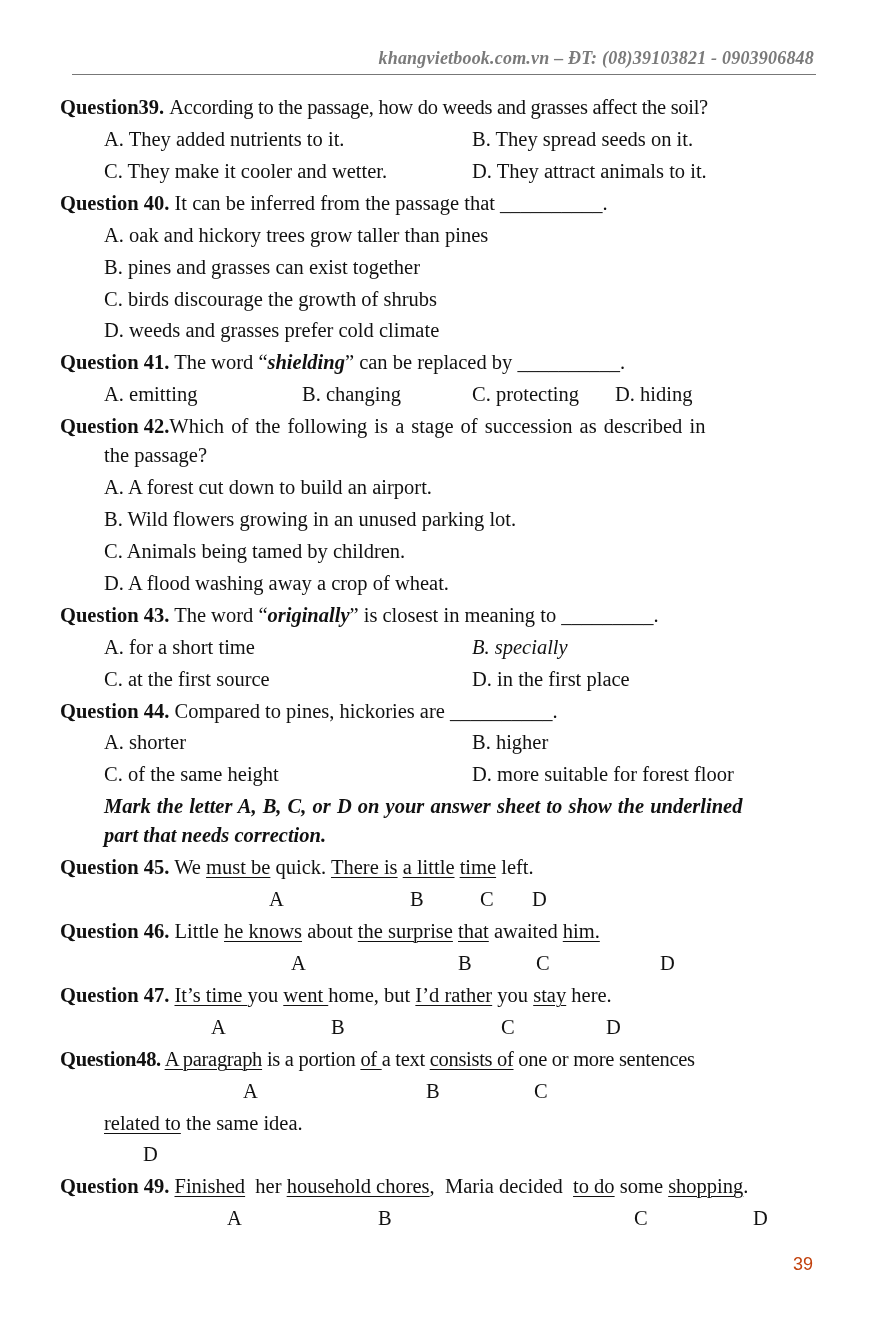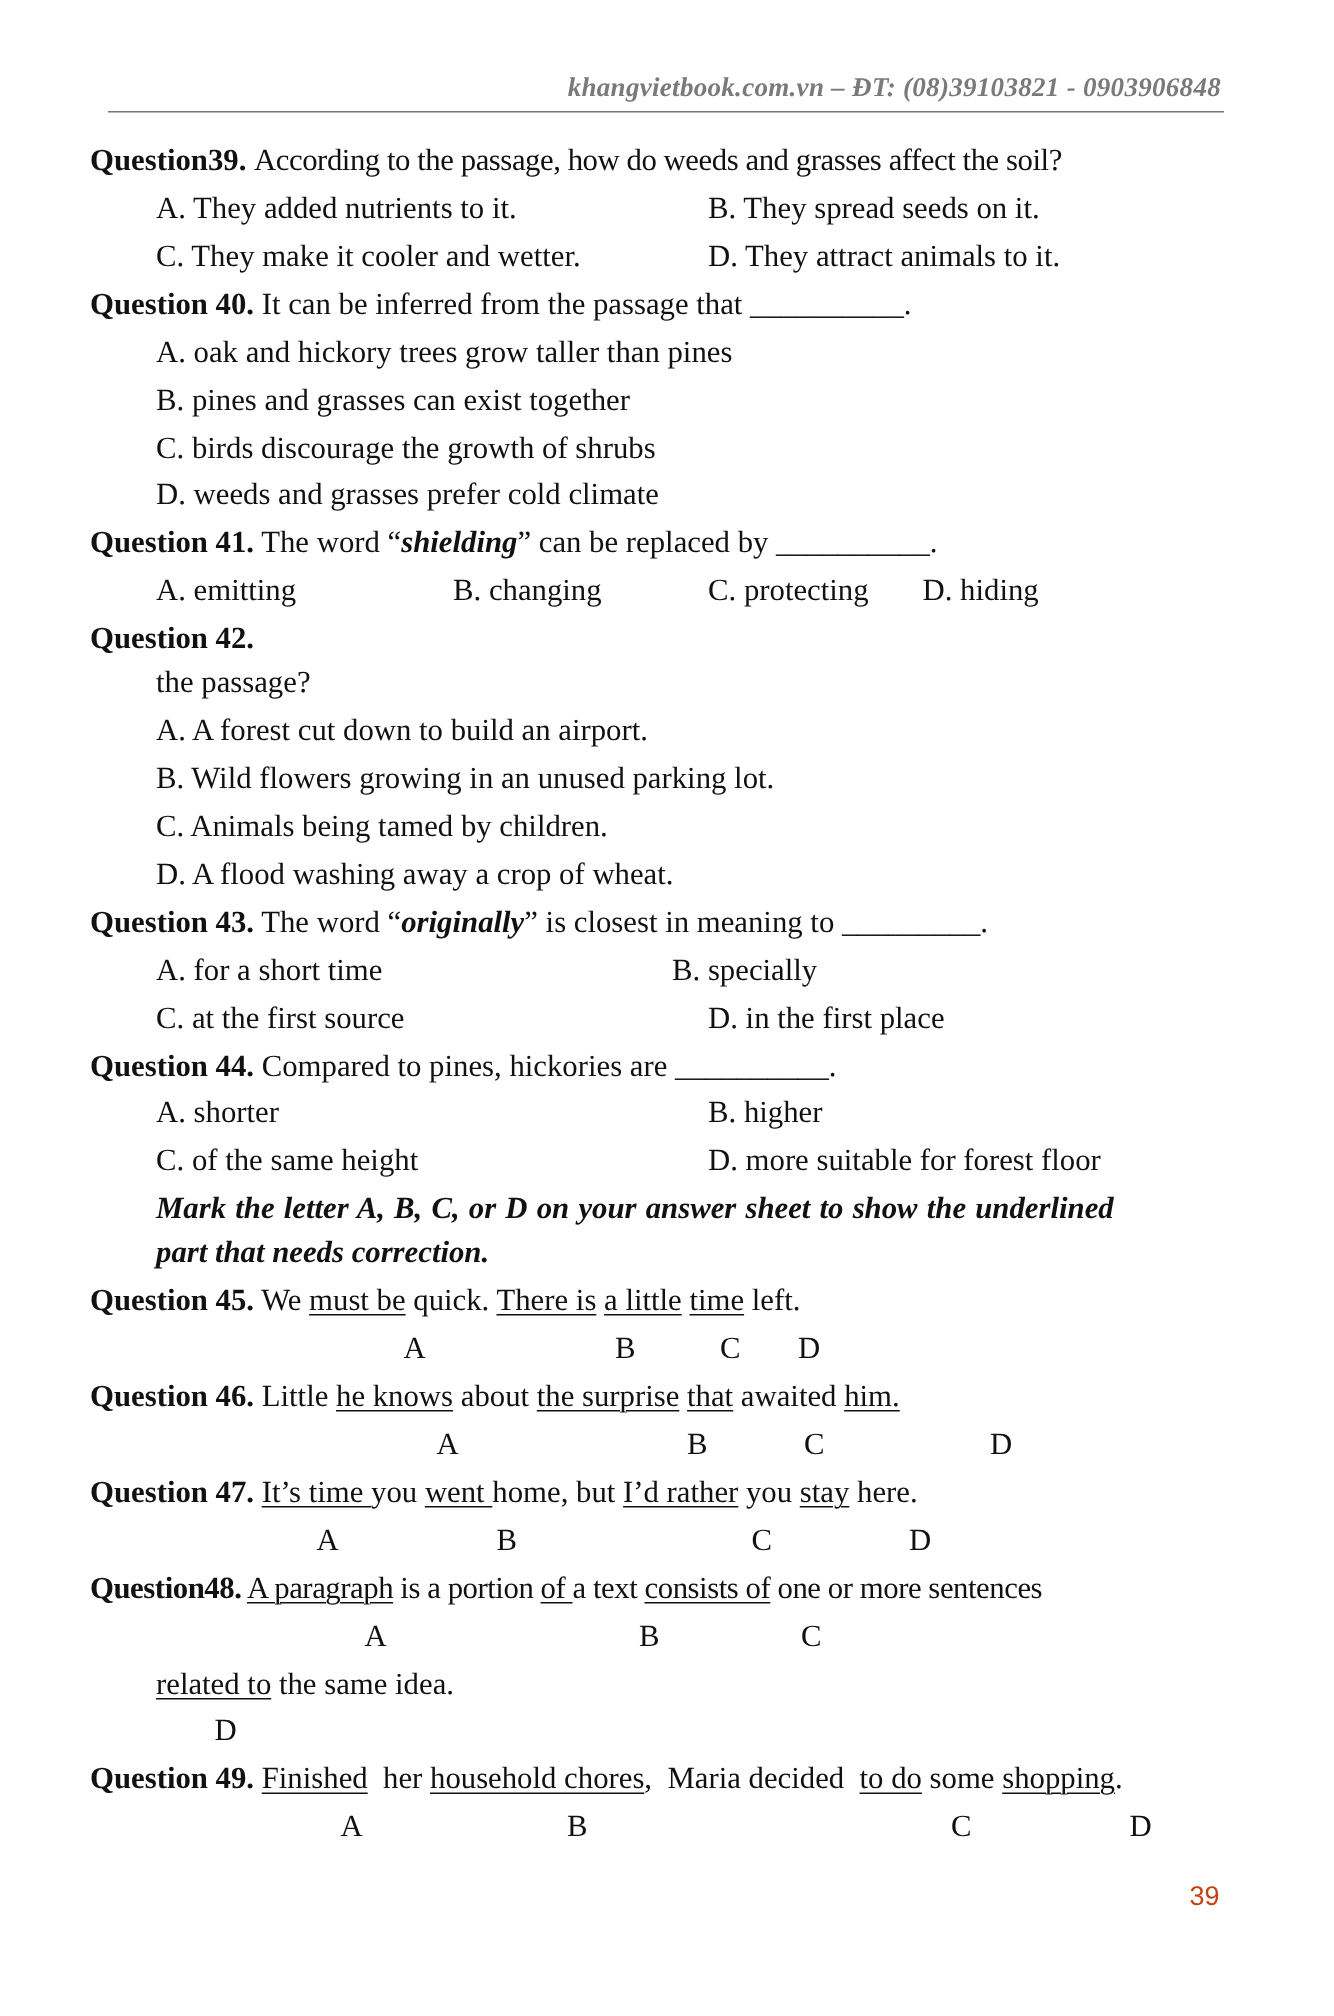--- a/index.html
+++ b/index.html
@@ -45,33 +45,34 @@
   <span class="q">Question 41.</span>
   <span>The word “</span><span class="em">shielding</span><span>” can be replaced by __________.</span>
 </div>
 <div class="line ind" style="top:380px;">A. emitting</div>
 <div class="line" style="left:302px;top:380px;">B. changing</div>
 <div class="line" style="left:472px;top:380px;">C. protecting</div>
 <div class="line" style="left:615px;top:380px;">D. hiding</div>
 
 <div class="line just" style="top:412px;">
   <span class="q">Question 42.</span>
+  <span style="word-spacing:2px;">Which of the following is a stage of succession as described in</span>
 </div>
 <div class="line ind" style="top:441px;">the passage?</div>
 <div class="line ind" style="top:473px;">A. A forest cut down to build an airport.</div>
 <div class="line ind" style="top:505px;">B. Wild flowers growing in an unused parking lot.</div>
 <div class="line ind" style="top:537px;">C. Animals being tamed by children.</div>
 <div class="line ind" style="top:569px;">D. A flood washing away a crop of wheat.</div>
 
 <div class="line" style="top:601px;">
   <span class="q">Question 43.</span>
   <span>The word “</span><span class="em">originally</span><span>” is closest in meaning to _________.</span>
 </div>
 <div class="line ind" style="top:633px;">A. for a short time</div>
-<div class="line" style="left:448px;top:633px;">B. specially</div>
+<div class="line" style="left:472px;top:633px;font-style:italic;">B. specially</div>
 <div class="line ind" style="top:665px;">C. at the first source</div>
 <div class="line" style="left:472px;top:665px;">D.  in the first place</div>
 
 <div class="line" style="top:697px;">
   <span class="q">Question 44.</span>
   <span>Compared to pines, hickories are __________.</span>
 </div>
 <div class="line ind" style="top:728px;">A. shorter</div>
 <div class="line" style="left:472px;top:728px;">B. higher</div>
 <div class="line ind" style="top:760px;">C. of the same height</div>

